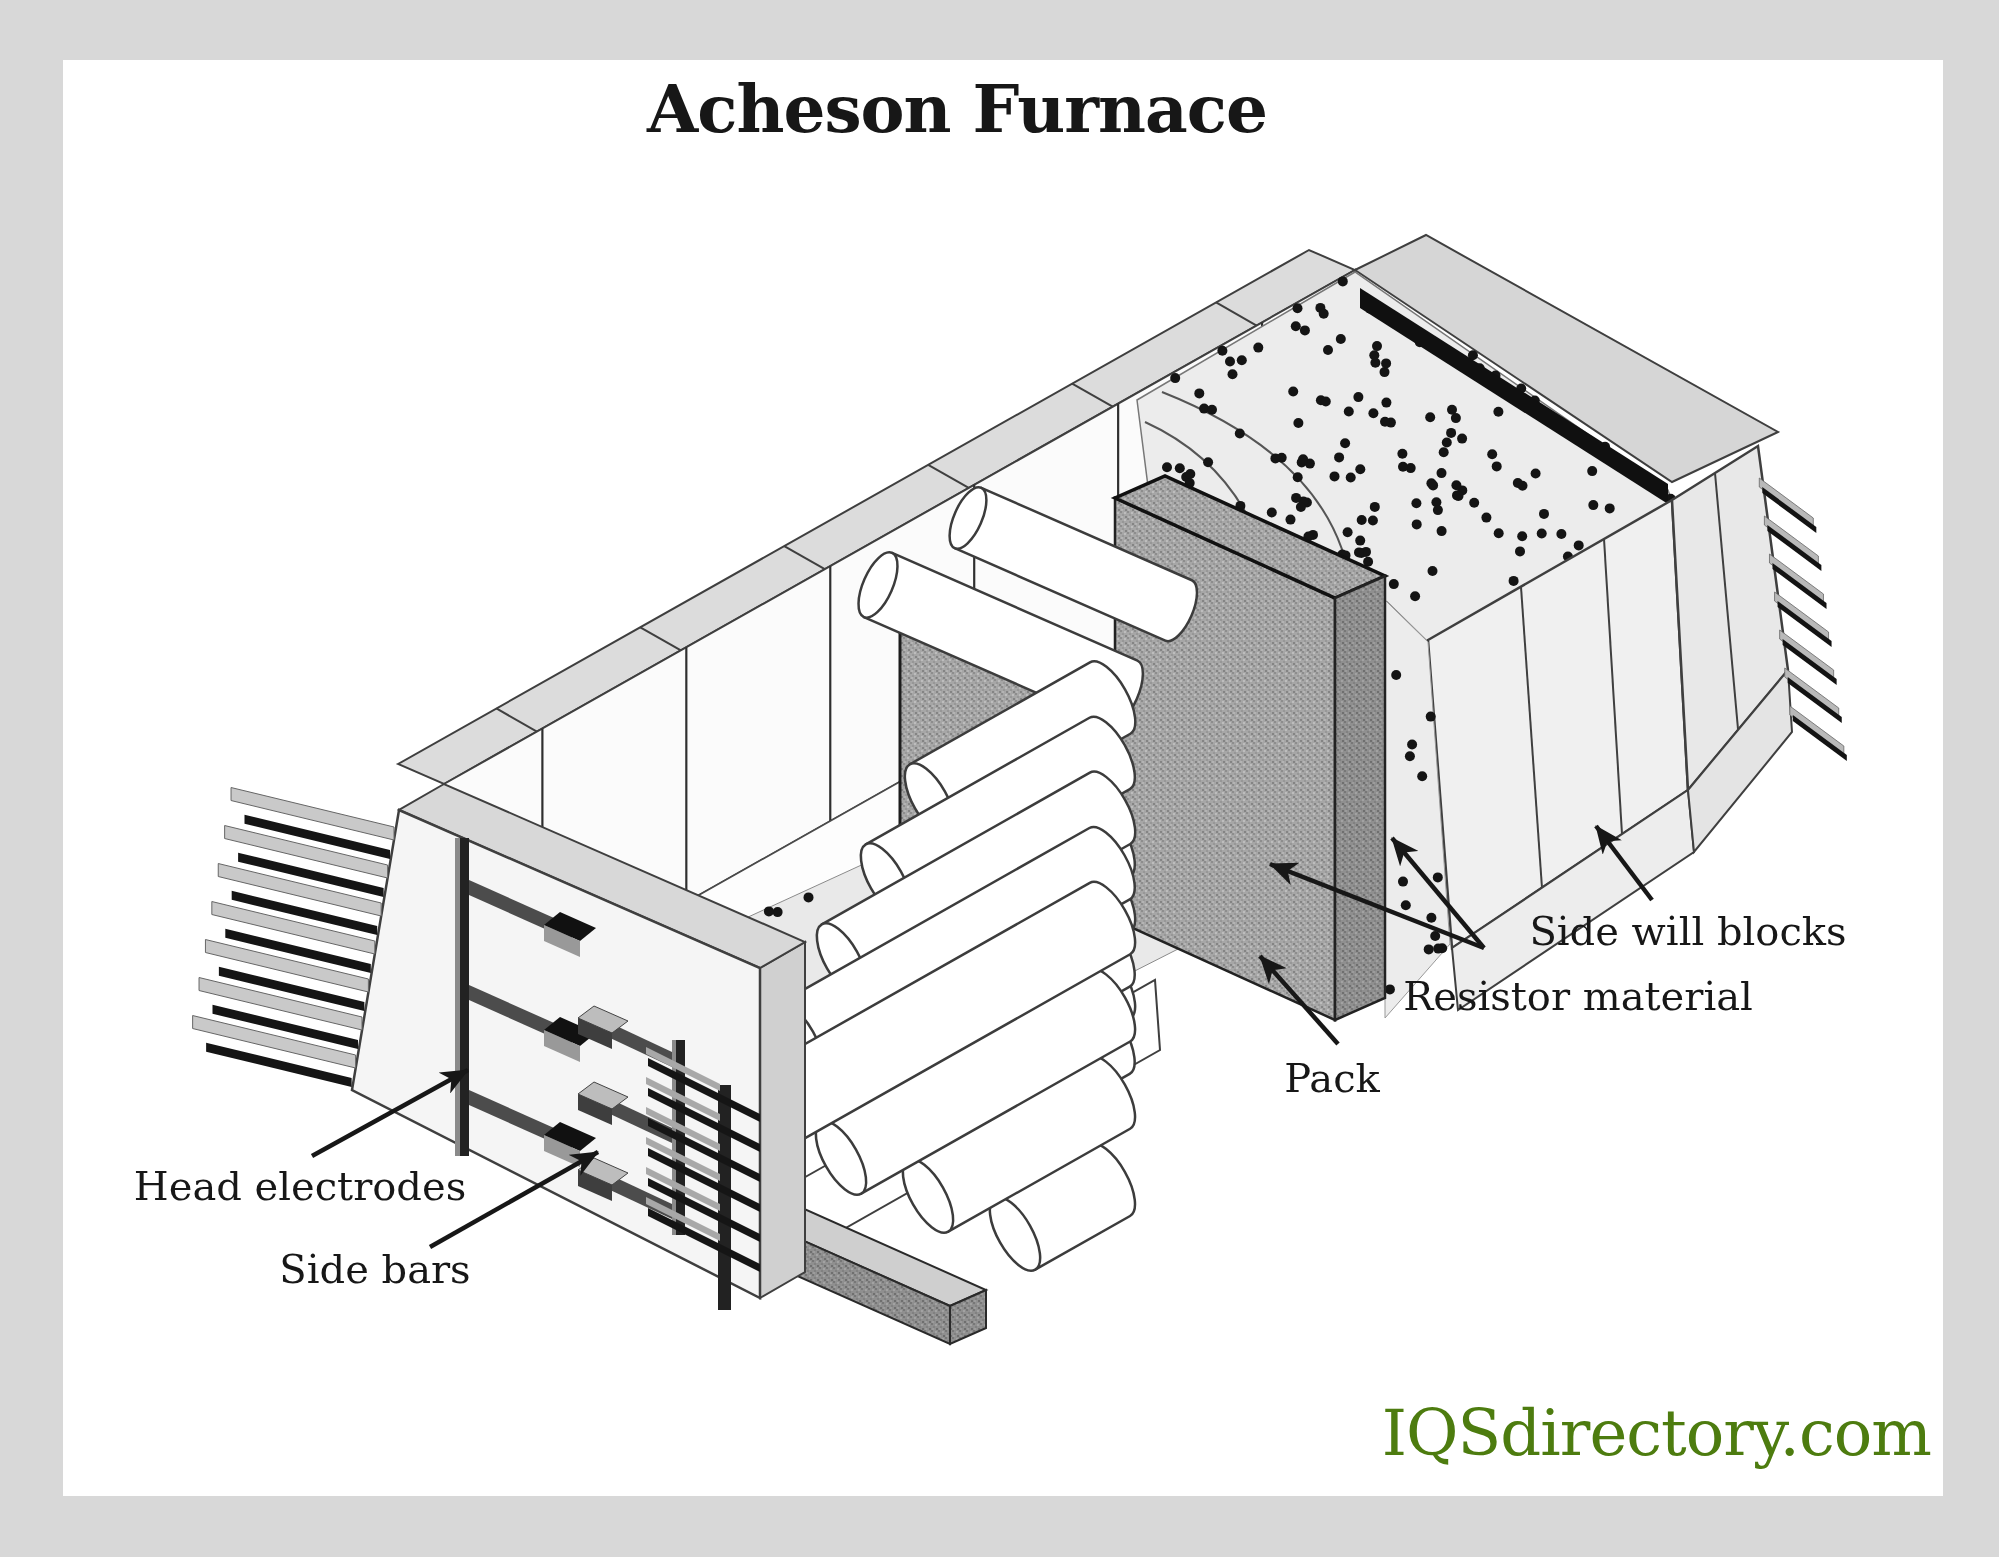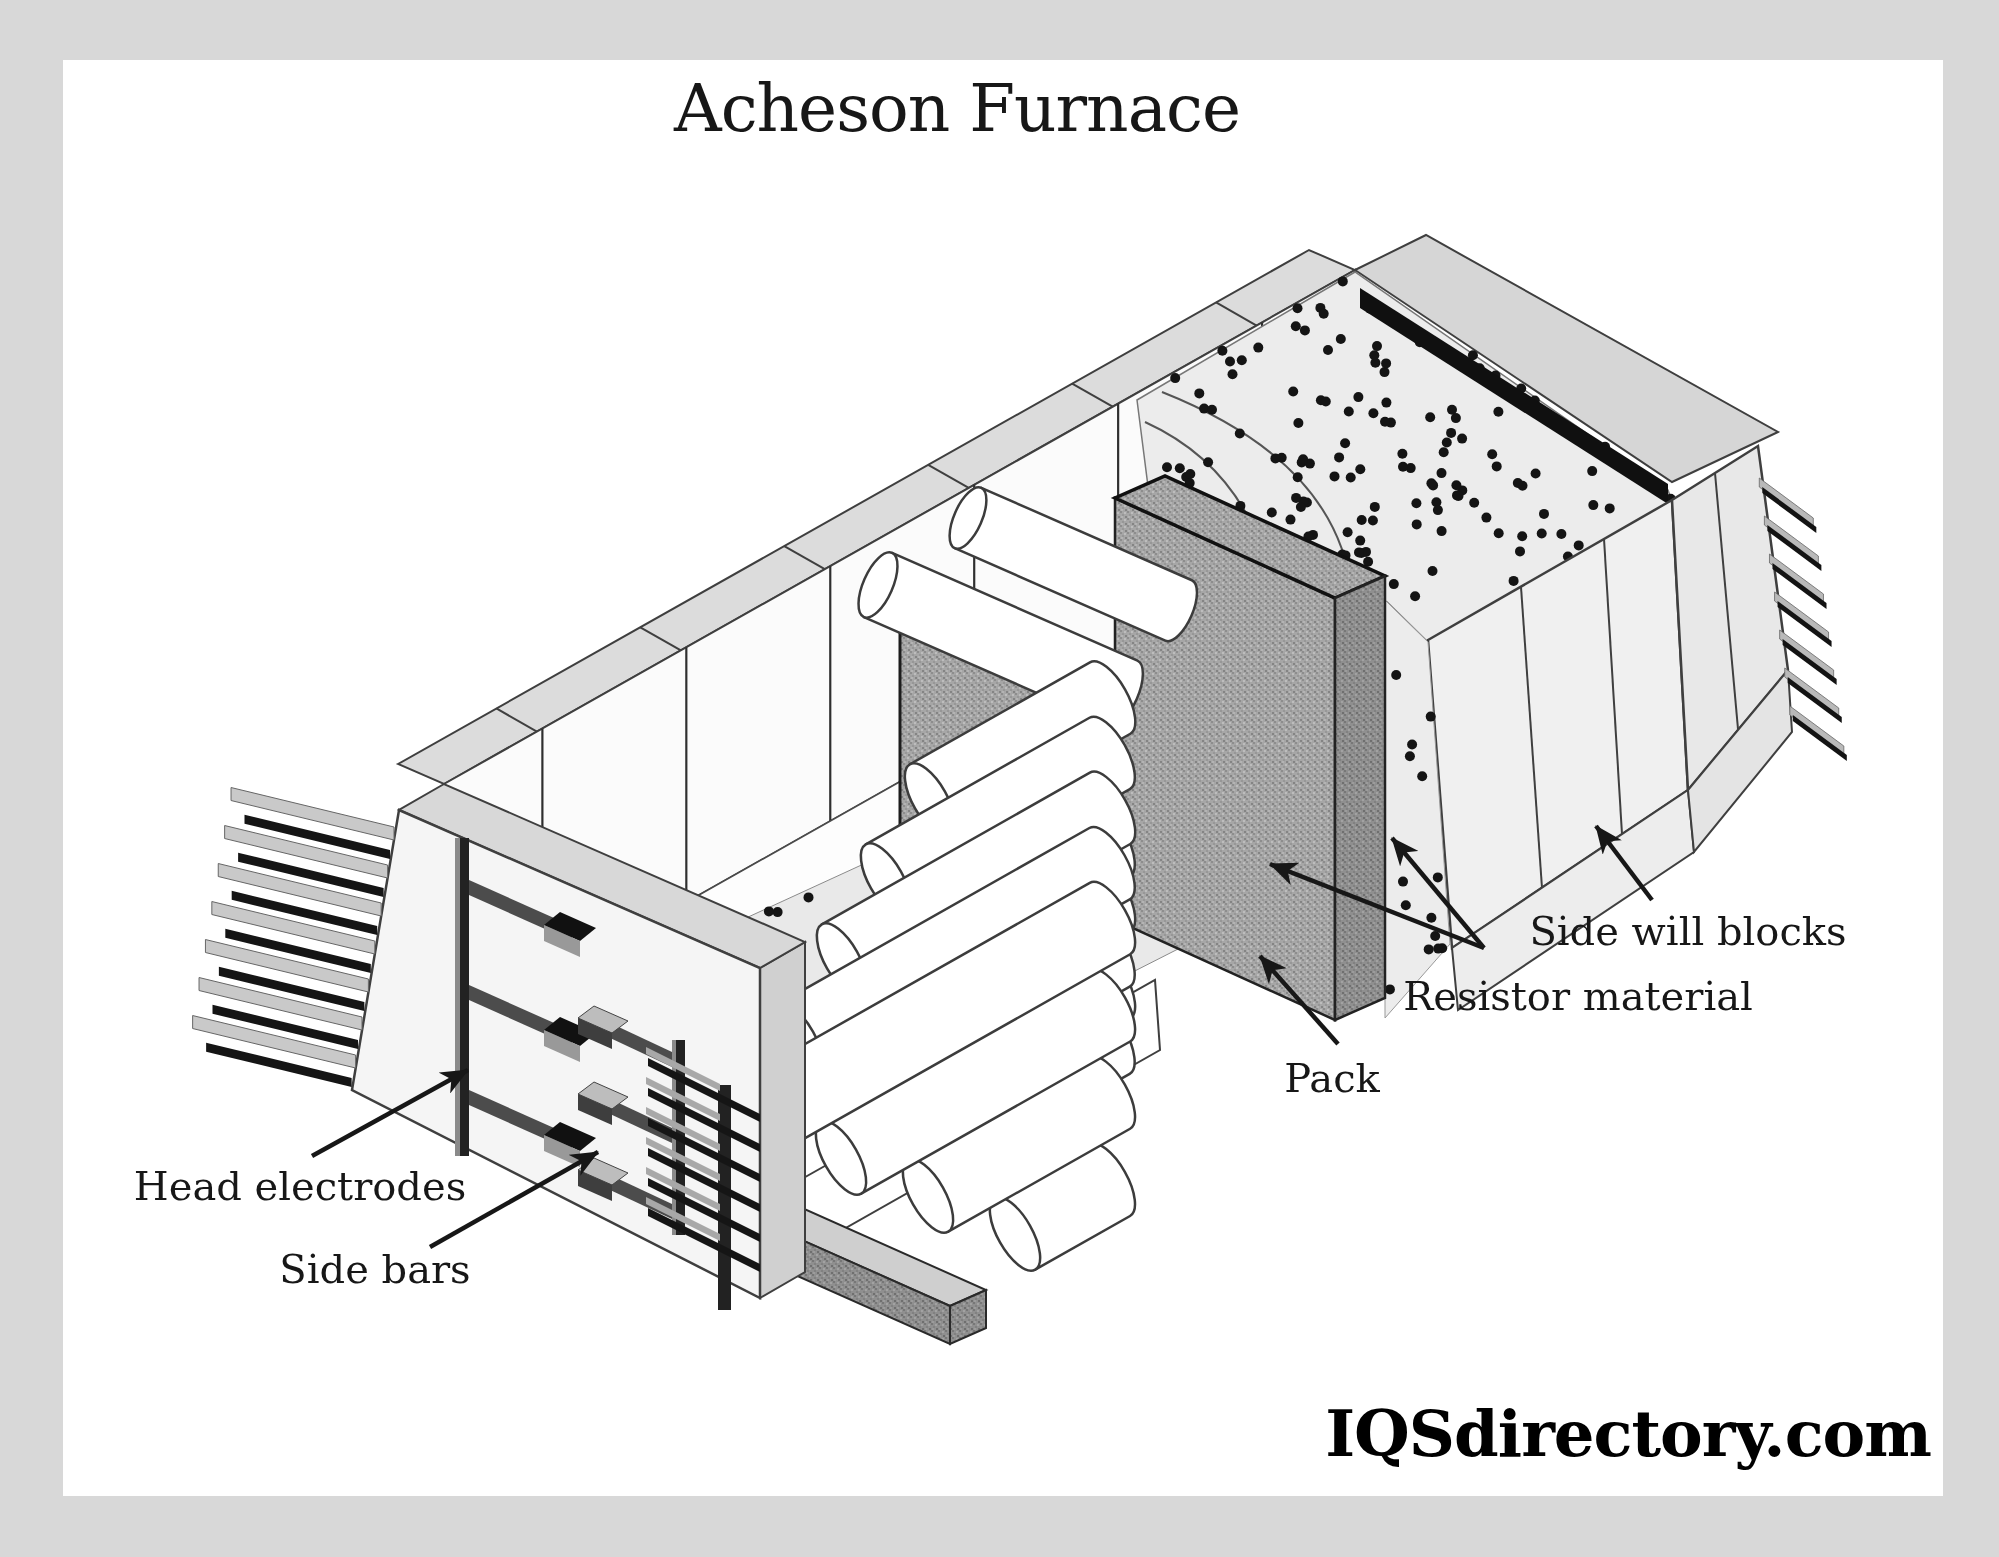--- a/index.html
+++ b/index.html
@@ -1,22 +1,22 @@
 <!DOCTYPE html>
 <html><head>
 <meta charset="utf-8">
 <style>
   html,body{margin:0;padding:0;}
   .stage{position:relative;width:1999px;height:1557px;background:#d8d8d8;overflow:hidden;
          font-family:"DejaVu Serif",serif;}
   .canvas{position:absolute;left:63px;top:60px;width:1880px;height:1436px;background:#ffffff;}
   .title{position:absolute;left:63px;top:70px;width:1788px;text-align:center;
-         font-size:66px;font-weight:400;color:#171717;letter-spacing:-1px;}
-  .watermark{position:absolute;top:1396px;right:68px;font-size:64px;font-weight:700;
-         color:#000000;letter-spacing:-1px;}
+         font-size:66px;font-weight:700;color:#171717;letter-spacing:-1px;}
+  .watermark{position:absolute;top:1396px;right:68px;font-size:64px;font-weight:400;
+         color:#4d7c0f;letter-spacing:-1px;}
   svg{position:absolute;left:0;top:0;}
   .lbl{font-family:"DejaVu Serif",serif;font-size:40px;fill:#171717;}
   .arrow{stroke:#171717;stroke-width:4.5;fill:none;}
   .edge{stroke:#3f3f3f;stroke-width:2;}
 </style>
 </head>
 <body>
 
 <div class="stage">
   <div class="canvas"></div>

